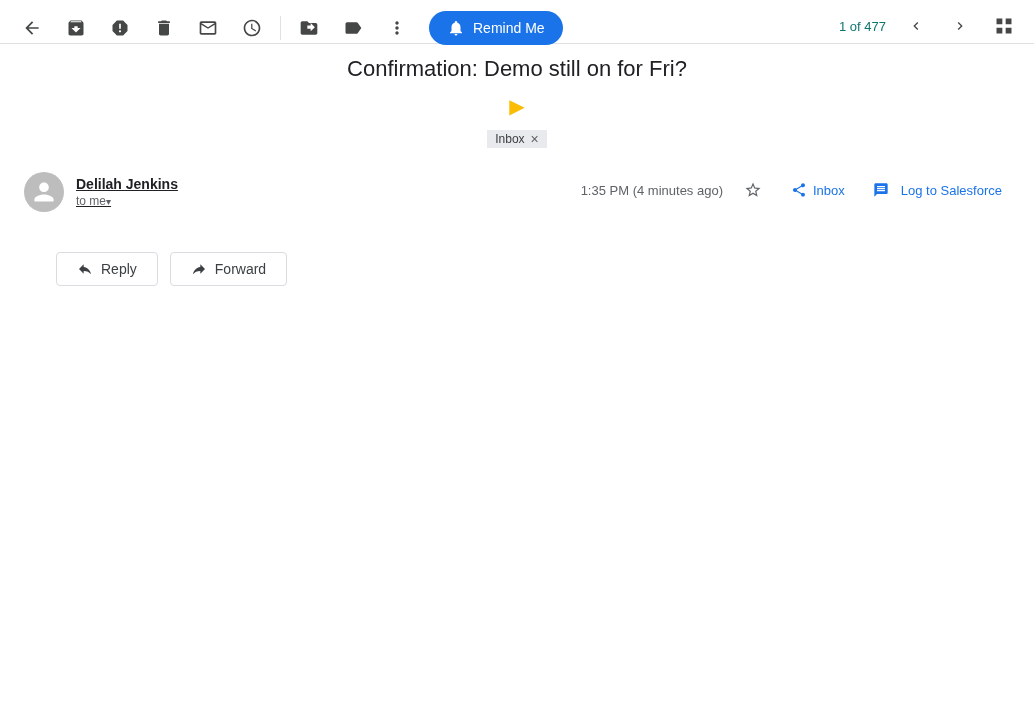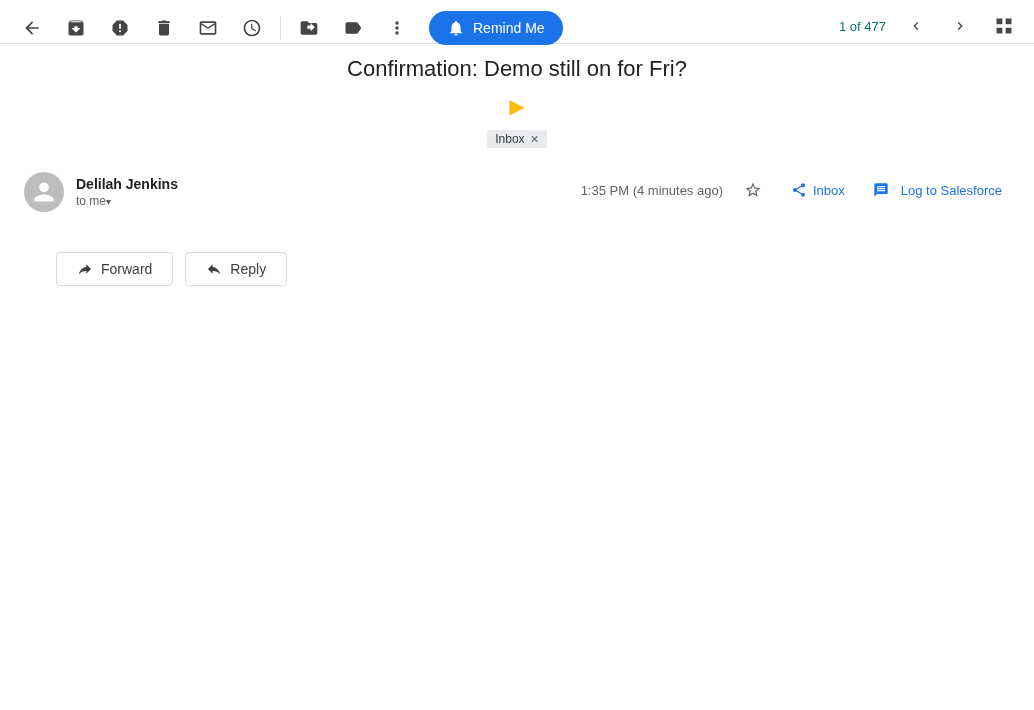--- a/index.html
+++ b/index.html
@@ -148,20 +148,21 @@
     .message-header {
       display: flex;
       align-items: flex-start;
       justify-content: space-between;
       padding: 8px 0;
     }
     .sender-info {
       display: flex;
       align-items: center;
       gap: 12px;
+      text-decoration: underline;
     }
     .avatar {
       width: 40px;
       height: 40px;
       border-radius: 50%;
       background: #bdbdbd;
       display: flex;
       align-items: center;
       justify-content: center;
       color: #fff;
@@ -399,23 +400,23 @@
           </svg>
         <span>Log to Salesforce</span>
       </button>
     </div>
   </div>
 </div>
 
 <div class="action-buttons">
   <button class="action-btn">
     <svg width="16" height="16" viewBox="0 0 24 24" fill="#3c4043">
+        <path d="M10 9V5l-7 7 7 7v-4.1c5 0 8.5 1.6 11 5.1-1-5-4-10-11-11z"></path>
+      </svg>
+    <span>Reply</span>
+  </button>
+  <button class="action-btn">
+    <svg width="16" height="16" viewBox="0 0 24 24" fill="#3c4043">
         <path d="M14 9V5l7 7-7 7v-4.1c-5 0-8.5 1.6-11 5.1 1-5 4-10 11-11z"></path>
       </svg>
     <span>Forward</span>
   </button>
-  <button class="action-btn">
-    <svg width="16" height="16" viewBox="0 0 24 24" fill="#3c4043">
-        <path d="M10 9V5l-7 7 7 7v-4.1c5 0 8.5 1.6 11 5.1-1-5-4-10-11-11z"></path>
-      </svg>
-    <span>Reply</span>
-  </button>
 </div>
 
 </body></html>

